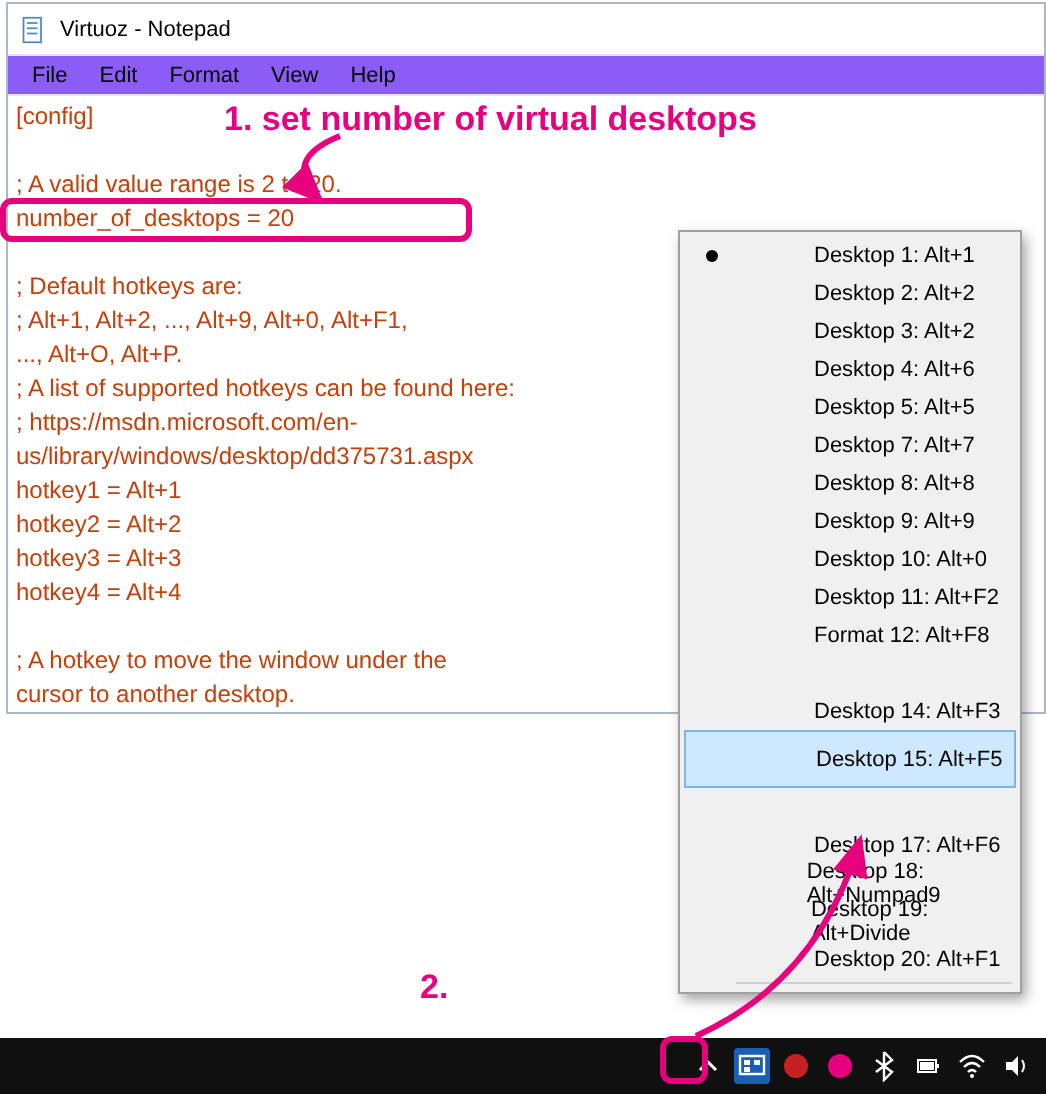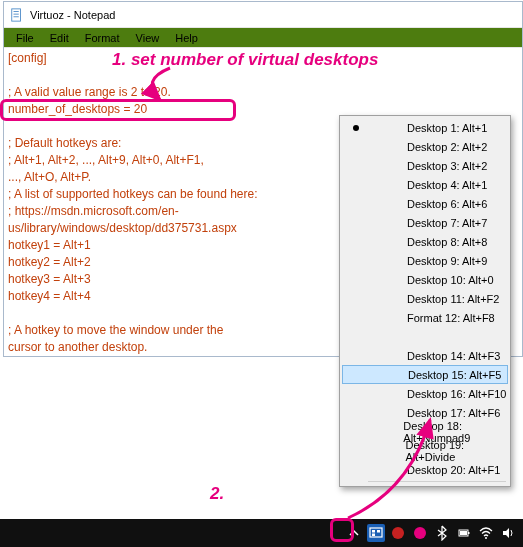--- a/index.html
+++ b/index.html
@@ -39,42 +39,41 @@
     color: #000;
   }
   .menubar {
     height: 20px;
     display: flex;
     align-items: center;
     padding-left: 4px;
     border-bottom: 1px solid #e6e6e6;
     font-size: 11px;
     color: #000;
-    background: #4d7c0f;
+    background: #8b5cf6;
   }
   .menubar span { padding: 2px 8px; }
   .textarea {
     padding: 2px 4px;
     font-family: Liberation Sans, sans-serif;
     font-size: 12px;
     line-height: 17px;
     white-space: pre;
     color: #c2410c;
     position: relative;
     height: calc(100% - 46px);
     overflow: hidden;
   }
 
   
   .anno {
     position: absolute;
     color: #e6007e;
     font-family: Arial, sans-serif;
     font-weight: bold;
-    font-style: italic;
     font-size: 17px;
     pointer-events: none;
     z-index: 50;
     text-align: center;
   }
   .anno1 { top: 50px; left: 112px; }
   .anno2 { top: 484px; left: 210px; }
 
   .hlbox {
     position: absolute;
@@ -115,21 +114,21 @@
     z-index: 80;
     padding: 2px;
   }
   .ctxmenu .row {
     display: flex;
     align-items: center;
     height: 19px;
     padding-left: 4px;
     gap: 39px;
   }
-  .ctxmenu .row.hl { background: #cde8ff; border: 1px solid #7bb6e6; height: 19px; }
+  .ctxmenu .row.hl { background: #cde8ff; border: 1px solid #7bb6e6; height: 29px; }
   .ctxmenu .iconcell {
     width: 20px; height: 14px;
     display: flex; align-items: center; justify-content: center;
   }
   .ctxmenu .bullet {
     width: 6px; height: 6px; border-radius: 50%; background: #000;
   }
   .ctxmenu .label { padding-left: 2px; color: #000; }
   .ctxmenu .sep {
     height: 1px; background: #d0d0d0; margin: 2px 2px 2px 26px;
@@ -241,25 +240,25 @@
     <div class="row">
       <span class="iconcell"></span>
       <span class="label">Desktop 2: Alt+2</span>
     </div>
     <div class="row">
       <span class="iconcell"></span>
       <span class="label">Desktop 3: Alt+2</span>
     </div>
     <div class="row">
       <span class="iconcell"></span>
-      <span class="label">Desktop 4: Alt+1</span>
-    </div>
-    <div class="row">
-      <span class="iconcell"></span>
-      <span class="label">Desktop 6: Alt+6</span>
+      <span class="label">Desktop 4: Alt+6</span>
+    </div>
+    <div class="row">
+      <span class="iconcell"></span>
+      <span class="label">Desktop 5: Alt+5</span>
     </div>
     <div class="row">
       <span class="iconcell"></span>
       <span class="label">Desktop 7: Alt+7</span>
     </div>
     <div class="row">
       <span class="iconcell"></span>
       <span class="label">Desktop 8: Alt+8</span>
     </div>
     <div class="row">
@@ -284,21 +283,20 @@
     <div class="row">
       <span class="iconcell"></span>
       <span class="label">Desktop 14: Alt+F3</span>
     </div>
     <div class="row hl">
       <span class="iconcell"></span>
       <span class="label">Desktop 15: Alt+F5</span>
     </div>
     <div class="row">
       <span class="iconcell"></span>
-      <span class="label">Desktop 16: Alt+F10</span>
     </div>
     <div class="row">
       <span class="iconcell"></span>
       <span class="label">Desktop 17: Alt+F6</span>
     </div>
     <div class="row">
       <span class="iconcell"></span>
       <span class="label">Desktop 18: Alt+Numpad9</span>
     </div>
     <div class="row">

